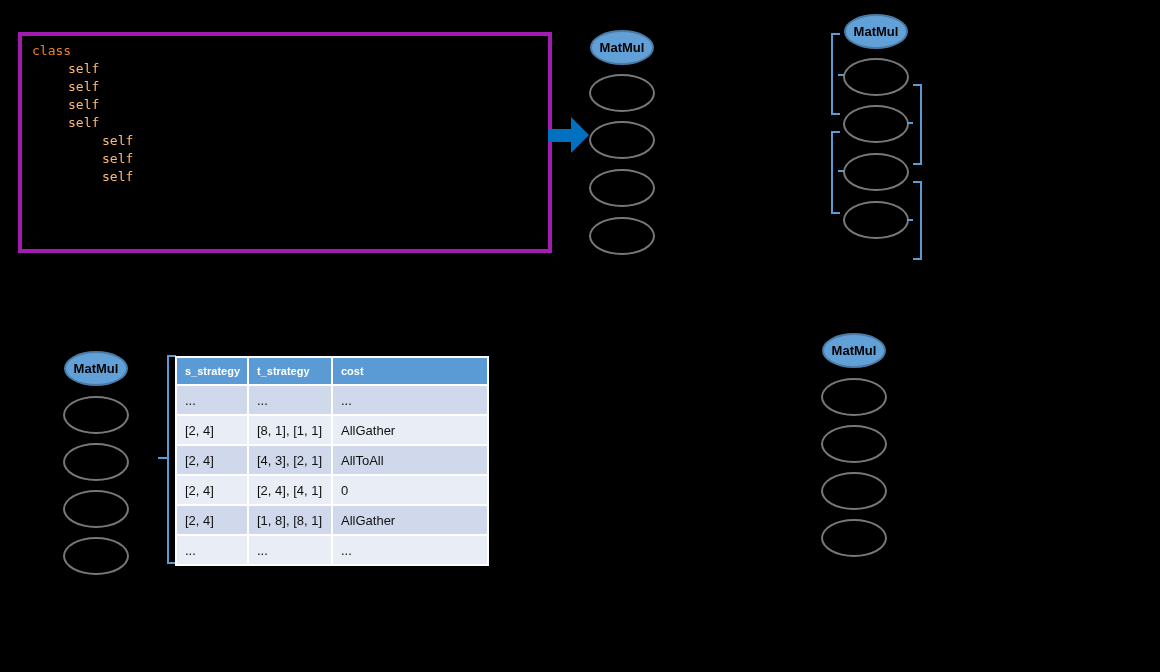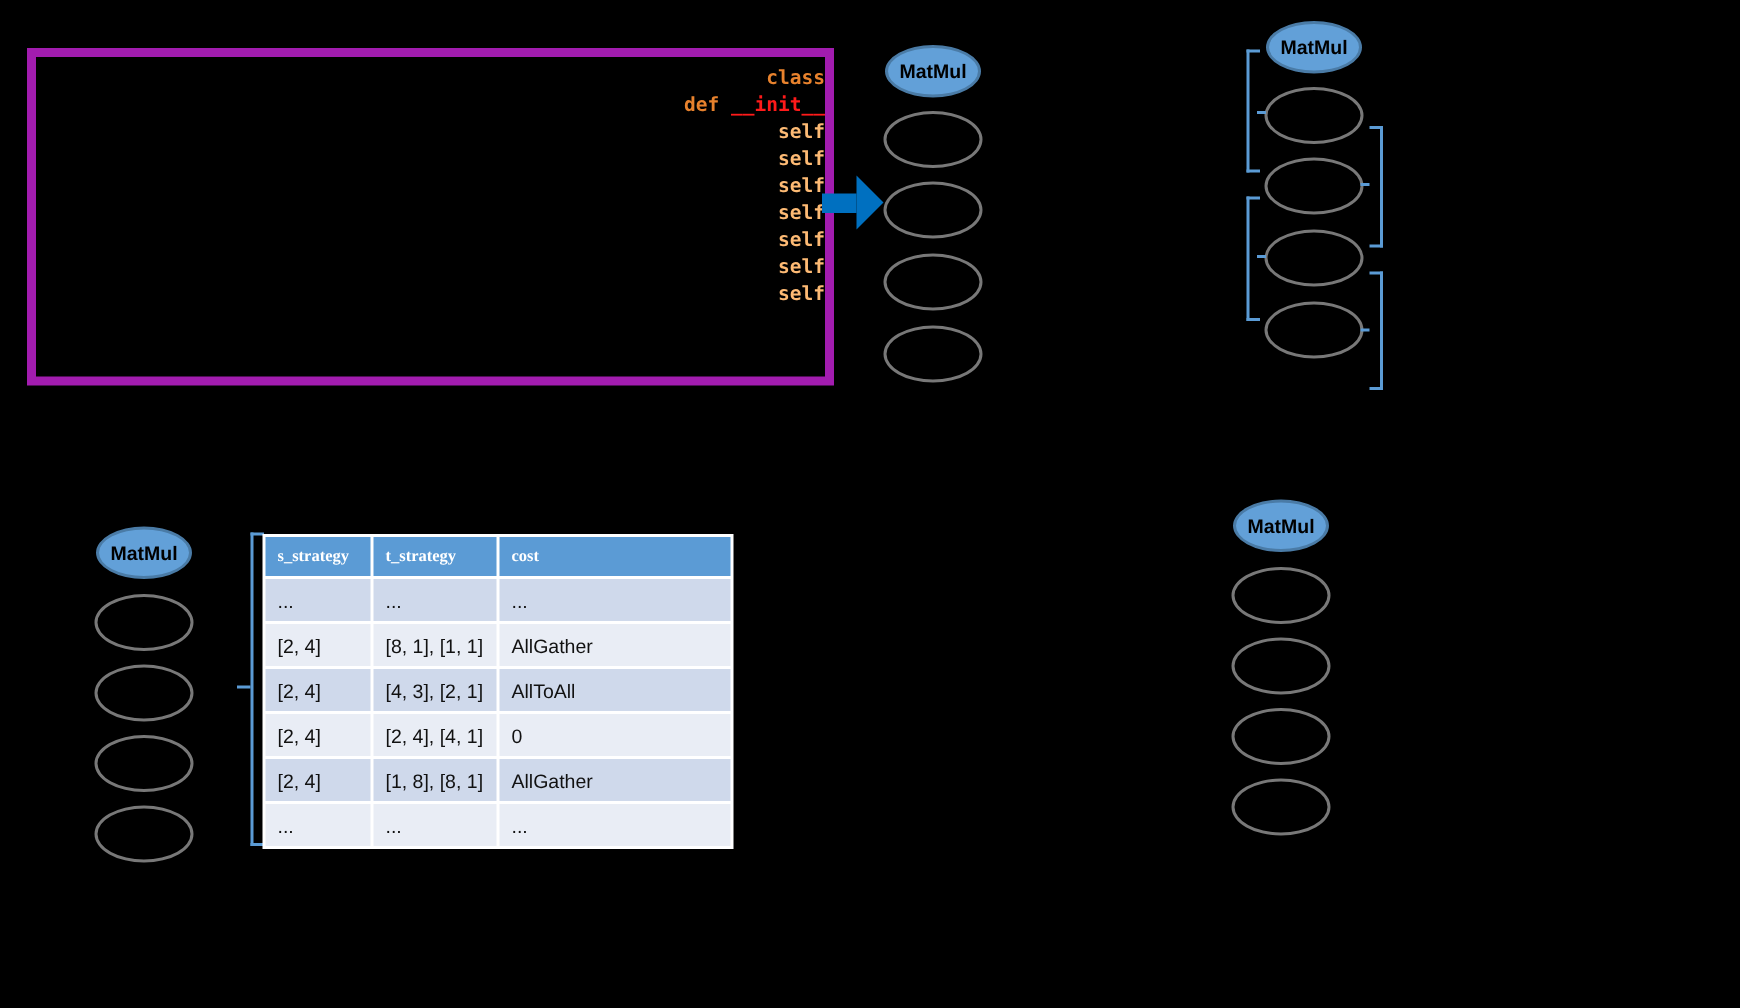--- a/index.html
+++ b/index.html
@@ -1,24 +1,24 @@
 <!DOCTYPE html>
 <html><head>
 <meta charset="utf-8">
 <style>
   html,body{margin:0;padding:0;background:#000;}
   .stage{position:relative;width:1160px;height:672px;background:#000;overflow:hidden;
          font-family:"Liberation Sans",sans-serif;}
 
   
   .code-box{position:absolute;left:18px;top:32px;width:516px;height:207px;
-            border:6px solid #a21caf;background:#000;
+            border:4px solid #a21caf;background:#000;
             font-family:"DejaVu Sans Mono","Liberation Mono",monospace;
-            font-weight:bold;font-size:13px;line-height:18px;
-            padding:6px 0 0 10px;box-sizing:content-box;text-align:right;}
+            font-weight:normal;font-size:13px;line-height:18px;
+            padding:6px 0 0 10px;box-sizing:content-box;}
   .cl{white-space:pre;}
   .tok-kw{color:#e8822d;}
   .tok-red{color:#ff1a1a;}
   .tok-self{color:#fdba74;}
   .ind1{margin-left:36px;}
   .ind2{margin-left:70px;}
 
   
   .arrow-shaft{position:absolute;left:548px;top:129px;width:23px;height:13px;background:#0070c0;}
   .arrow-head{position:absolute;left:571px;top:117px;width:0;height:0;
@@ -35,35 +35,34 @@
   
   .bkL{position:absolute;width:7px;border:2px solid #5b9bd5;border-right:none;background:transparent;}
   .bkR{position:absolute;width:7px;border:2px solid #5b9bd5;border-left:none;background:transparent;}
   .tick{position:absolute;height:2px;background:#5b9bd5;}
 
   
   .strategy-table{position:absolute;left:175px;top:356px;border-collapse:separate;
                   border-spacing:2px;background:#fff;}
   .strategy-table th{box-sizing:border-box;height:26px;background:#5b9bd5;color:#fff;
                      font-size:11px;font-weight:bold;text-align:left;padding:0 0 0 8px;
-                     font-family:Liberation Serif, serif;}
+                     font-family:Liberation Sans, sans-serif;}
   .strategy-table td{box-sizing:border-box;height:28px;font-size:13px;color:#111;
                      padding:0 0 0 8px;font-family:"Liberation Sans",sans-serif;}
   .col1{width:70px;} .col2{width:82px;} .col3{width:154px;margin-top:22px;}
   .row-dark td{background:#cfd9eb;}
   .row-light td{background:#e9edf5;}
 </style>
 </head>
 <body>
 
 <div class="stage">
 
   <div class="code-box">
     <div class="cl"><span class="tok-kw">class</span></div>
-    <div class="cl"><span class="tok-kw">def</span><span> </span><span class="tok-red">__init__</span></div>
     <div class="cl"><span class="tok-self ind1">self</span></div>
     <div class="cl"><span class="tok-self ind1">self</span></div>
     <div class="cl"><span class="tok-self ind1">self</span></div>
     <div class="cl"><span class="tok-self ind1">self</span></div>
     <div class="cl"><span class="tok-self ind2">self</span></div>
     <div class="cl"><span class="tok-self ind2">self</span></div>
     <div class="cl"><span class="tok-self ind2">self</span></div>
   </div>
 
   <div class="arrow-shaft"></div>

